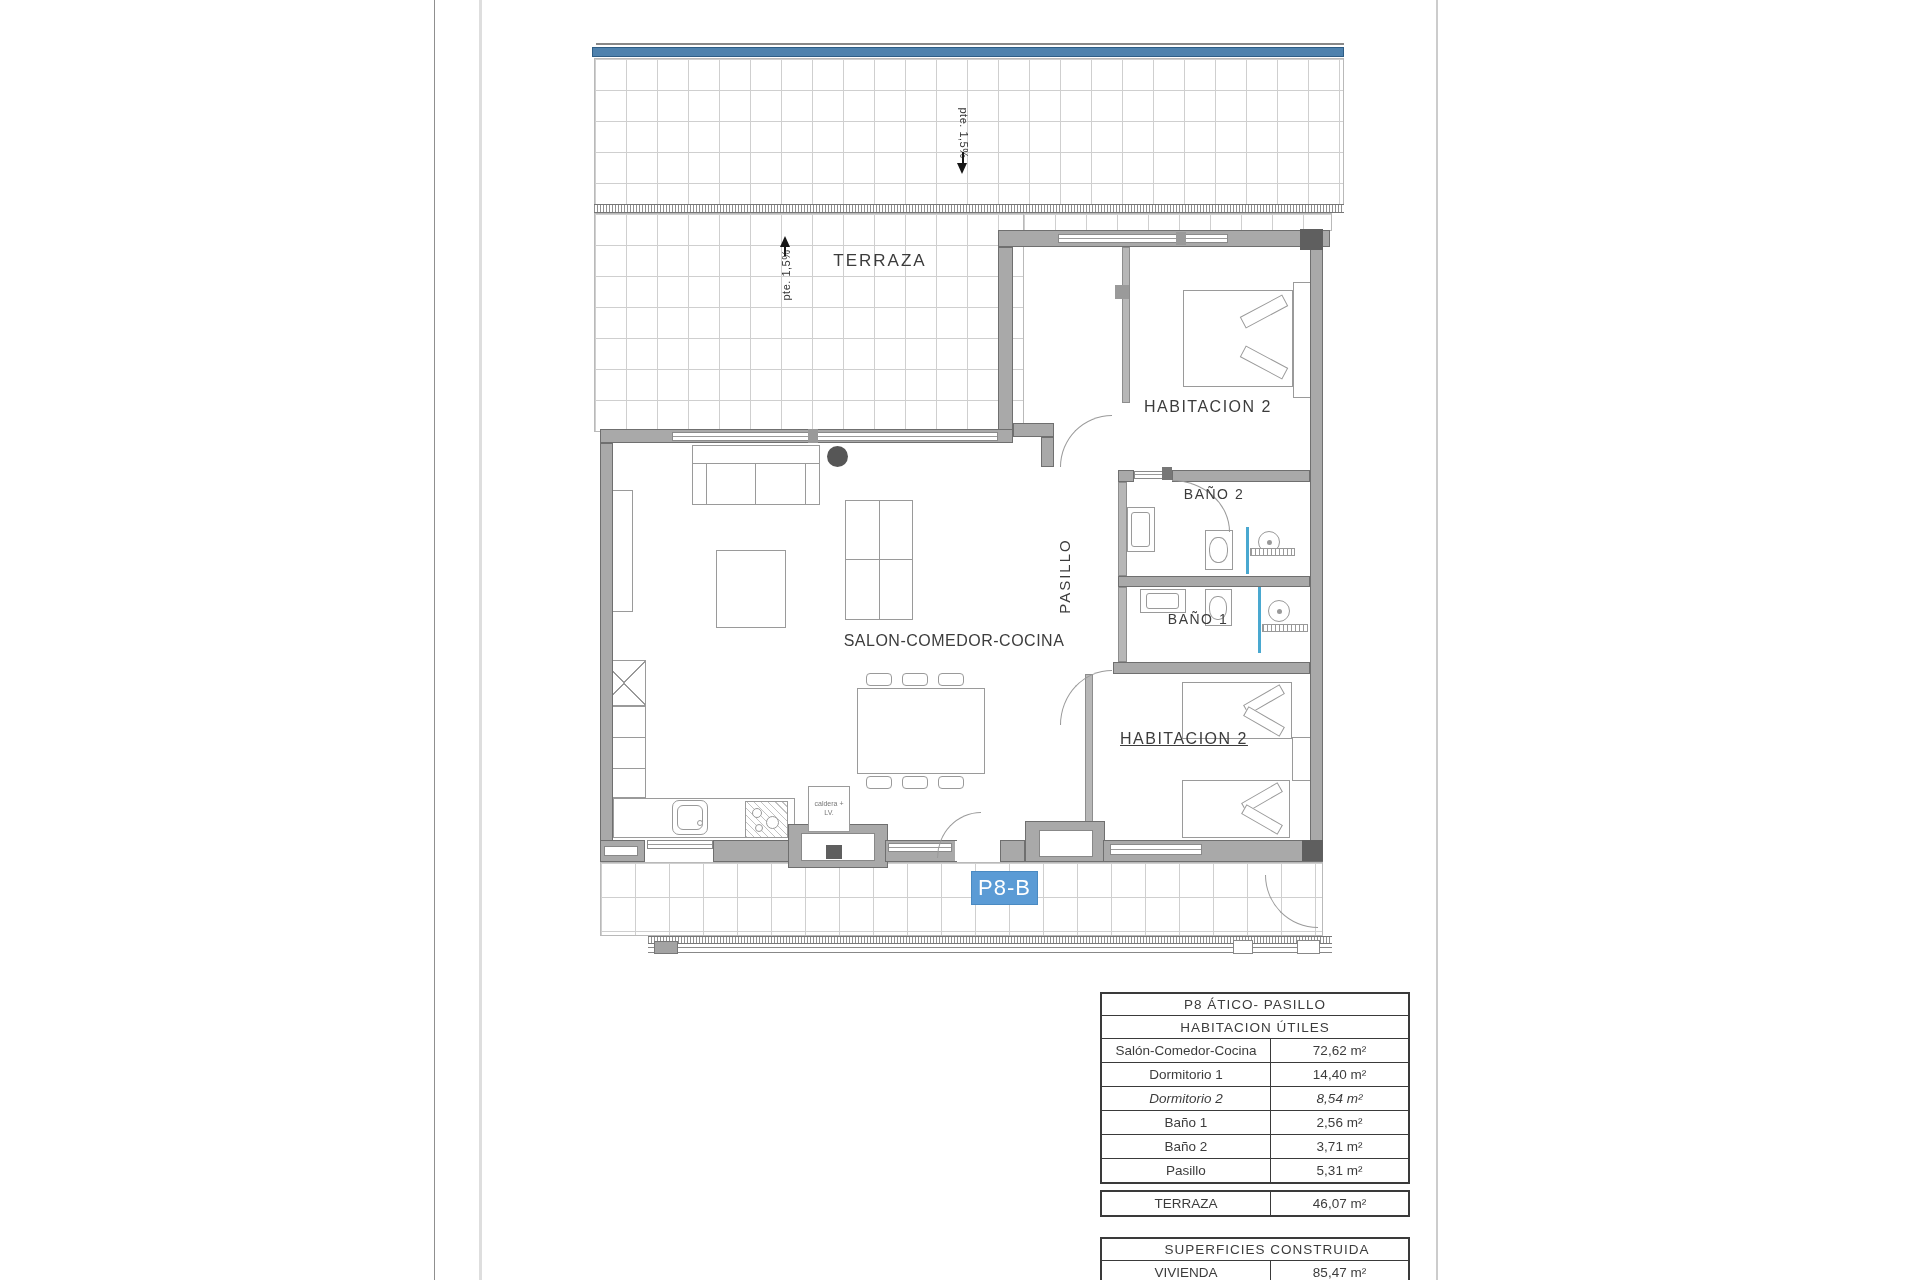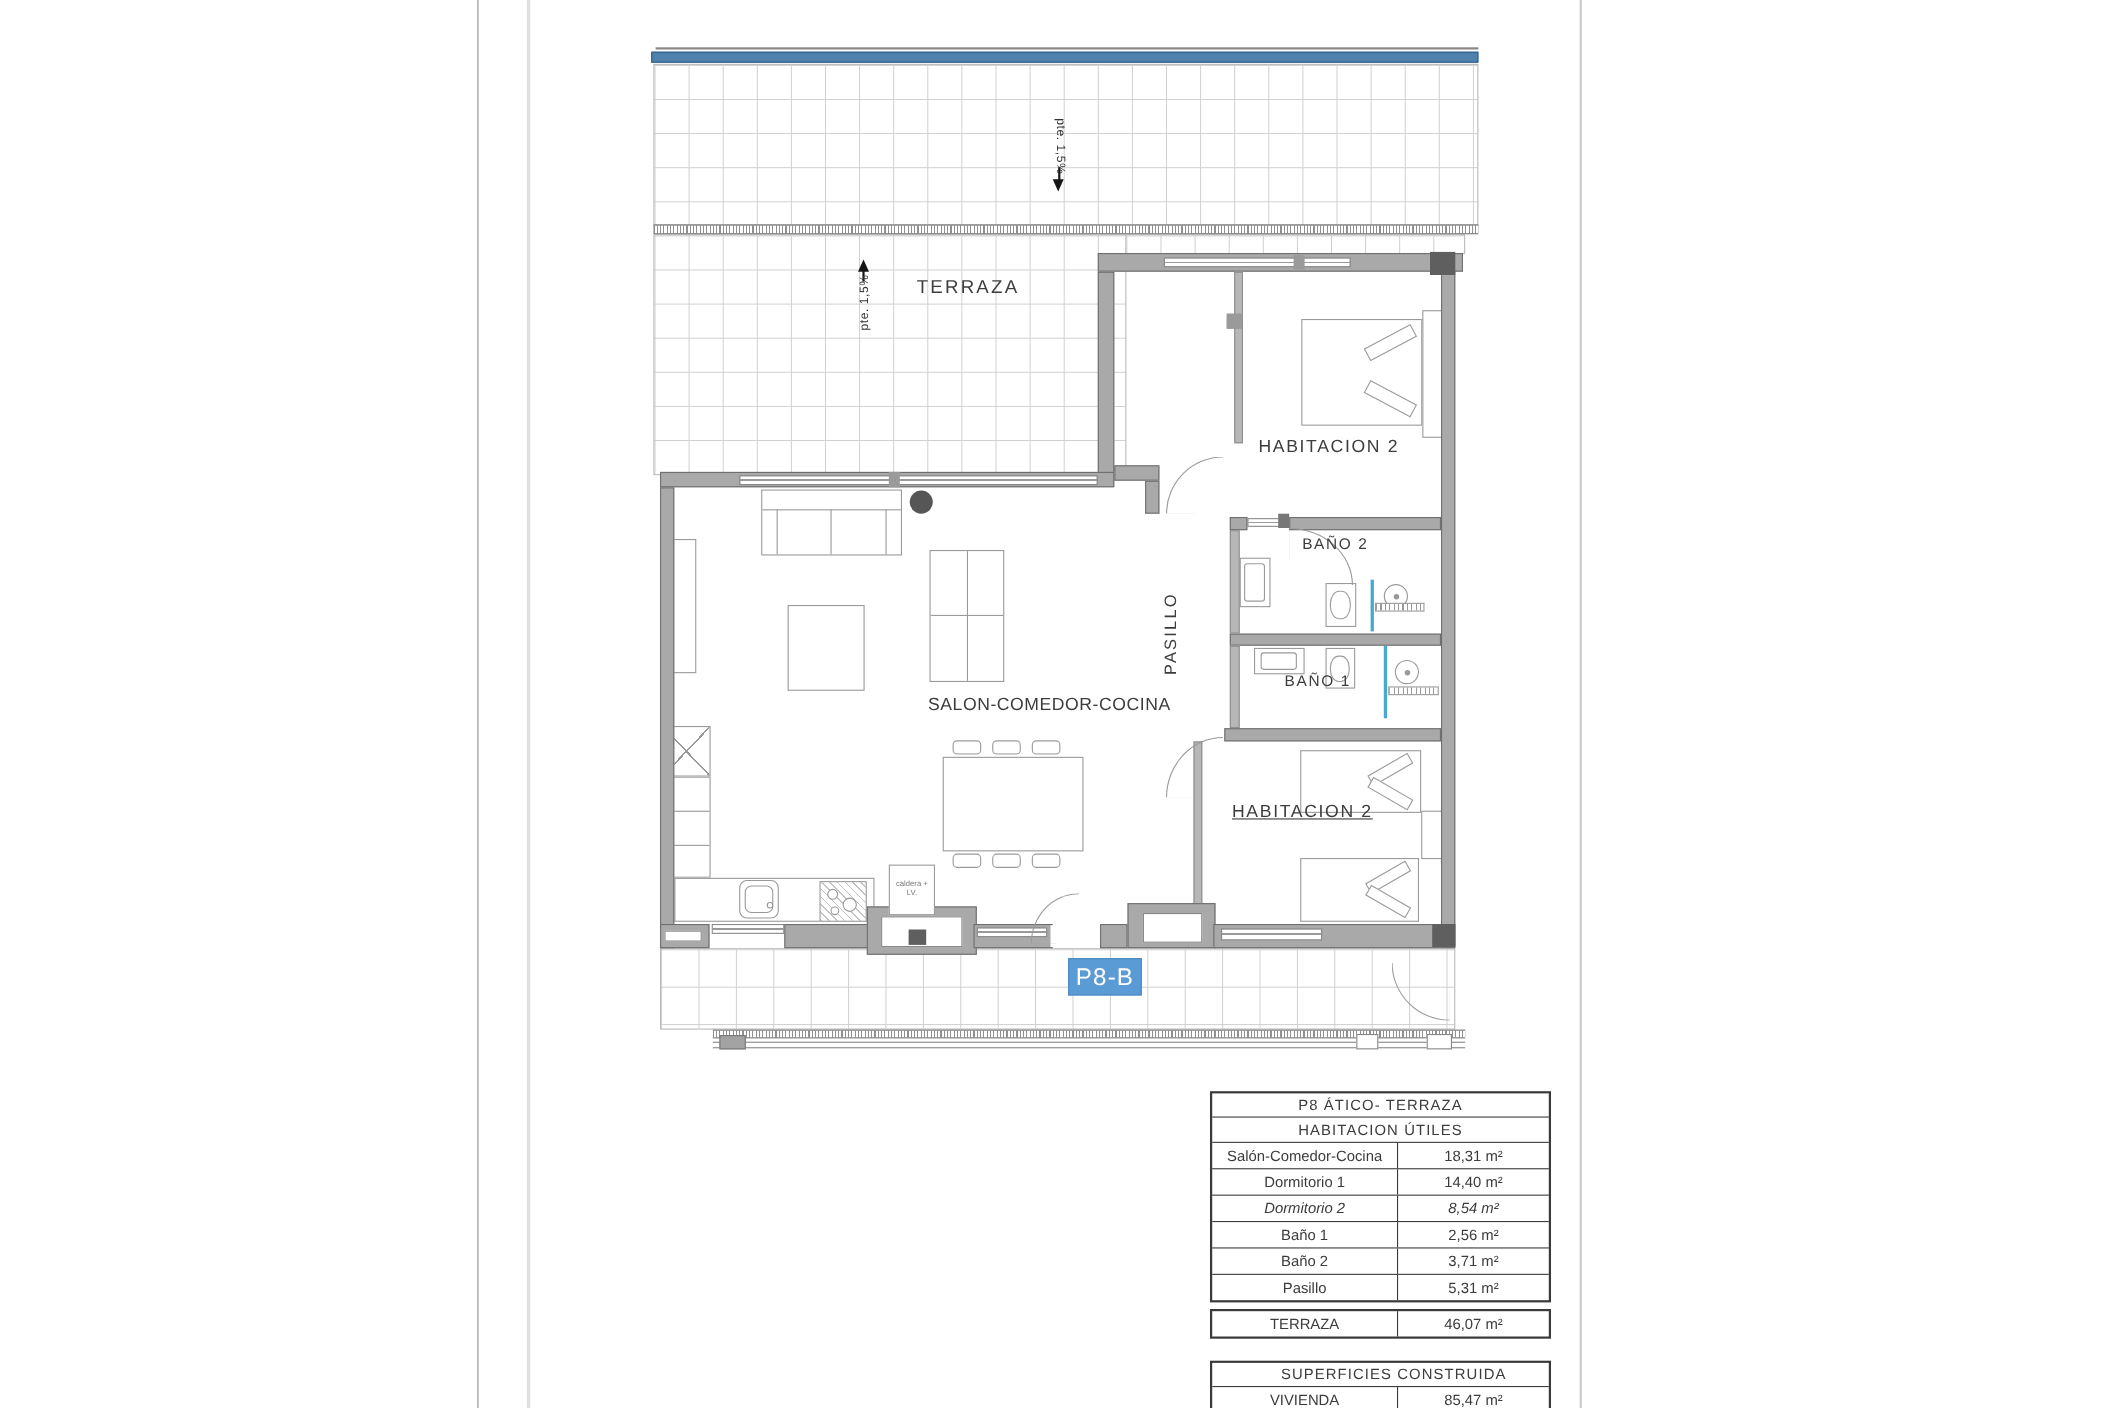--- a/index.html
+++ b/index.html
@@ -205,28 +205,28 @@
 
   <div class="abs lbl vrot-cw" style="left:933px;top:126px;width:60px;height:14px;font-size:11px;letter-spacing:0.5px;color:#333;">pte. 1,5%</div>
   <div class="abs" style="left:962px;top:152px;width:2px;height:12px;background:#161616;z-index:5;"></div>
   <div class="abs arrow-down" style="left:957px;top:163px;"></div>
   <div class="abs arrow-up" style="left:780px;top:236px;"></div>
   <div class="abs" style="left:784px;top:246px;width:2px;height:10px;background:#161616;z-index:5;"></div>
   <div class="abs lbl vrot-ccw" style="left:755px;top:268px;width:64px;height:14px;font-size:11px;letter-spacing:0.5px;color:#333;">pte. 1,5%</div>
 
   <div class="abs atable" style="left:1100px;top:992px;width:310px;">
     <div class="trow" style="height:21px;">
-      <div class="tcell thead">P8 ÁTICO- TERRAZA</div>
+      <div class="tcell thead">P8 ÁTICO- PASILLO</div>
     </div>
     <div class="trow" style="height:22px;">
       <div class="tcell thead">HABITACION ÚTILES</div>
     </div>
     <div class="trow" style="height:23px;">
       <div class="tcell tlabel">Salón-Comedor-Cocina</div>
-      <div class="tcell tvalue">18,31 m²</div>
+      <div class="tcell tvalue">72,62 m²</div>
     </div>
     <div class="trow" style="height:23px;">
       <div class="tcell tlabel">Dormitorio 1</div>
       <div class="tcell tvalue">14,40 m²</div>
     </div>
     <div class="trow" style="height:23px;font-style:italic;">
       <div class="tcell tlabel">Dormitorio 2</div>
       <div class="tcell tvalue">8,54 m²</div>
     </div>
     <div class="trow" style="height:23px;">

